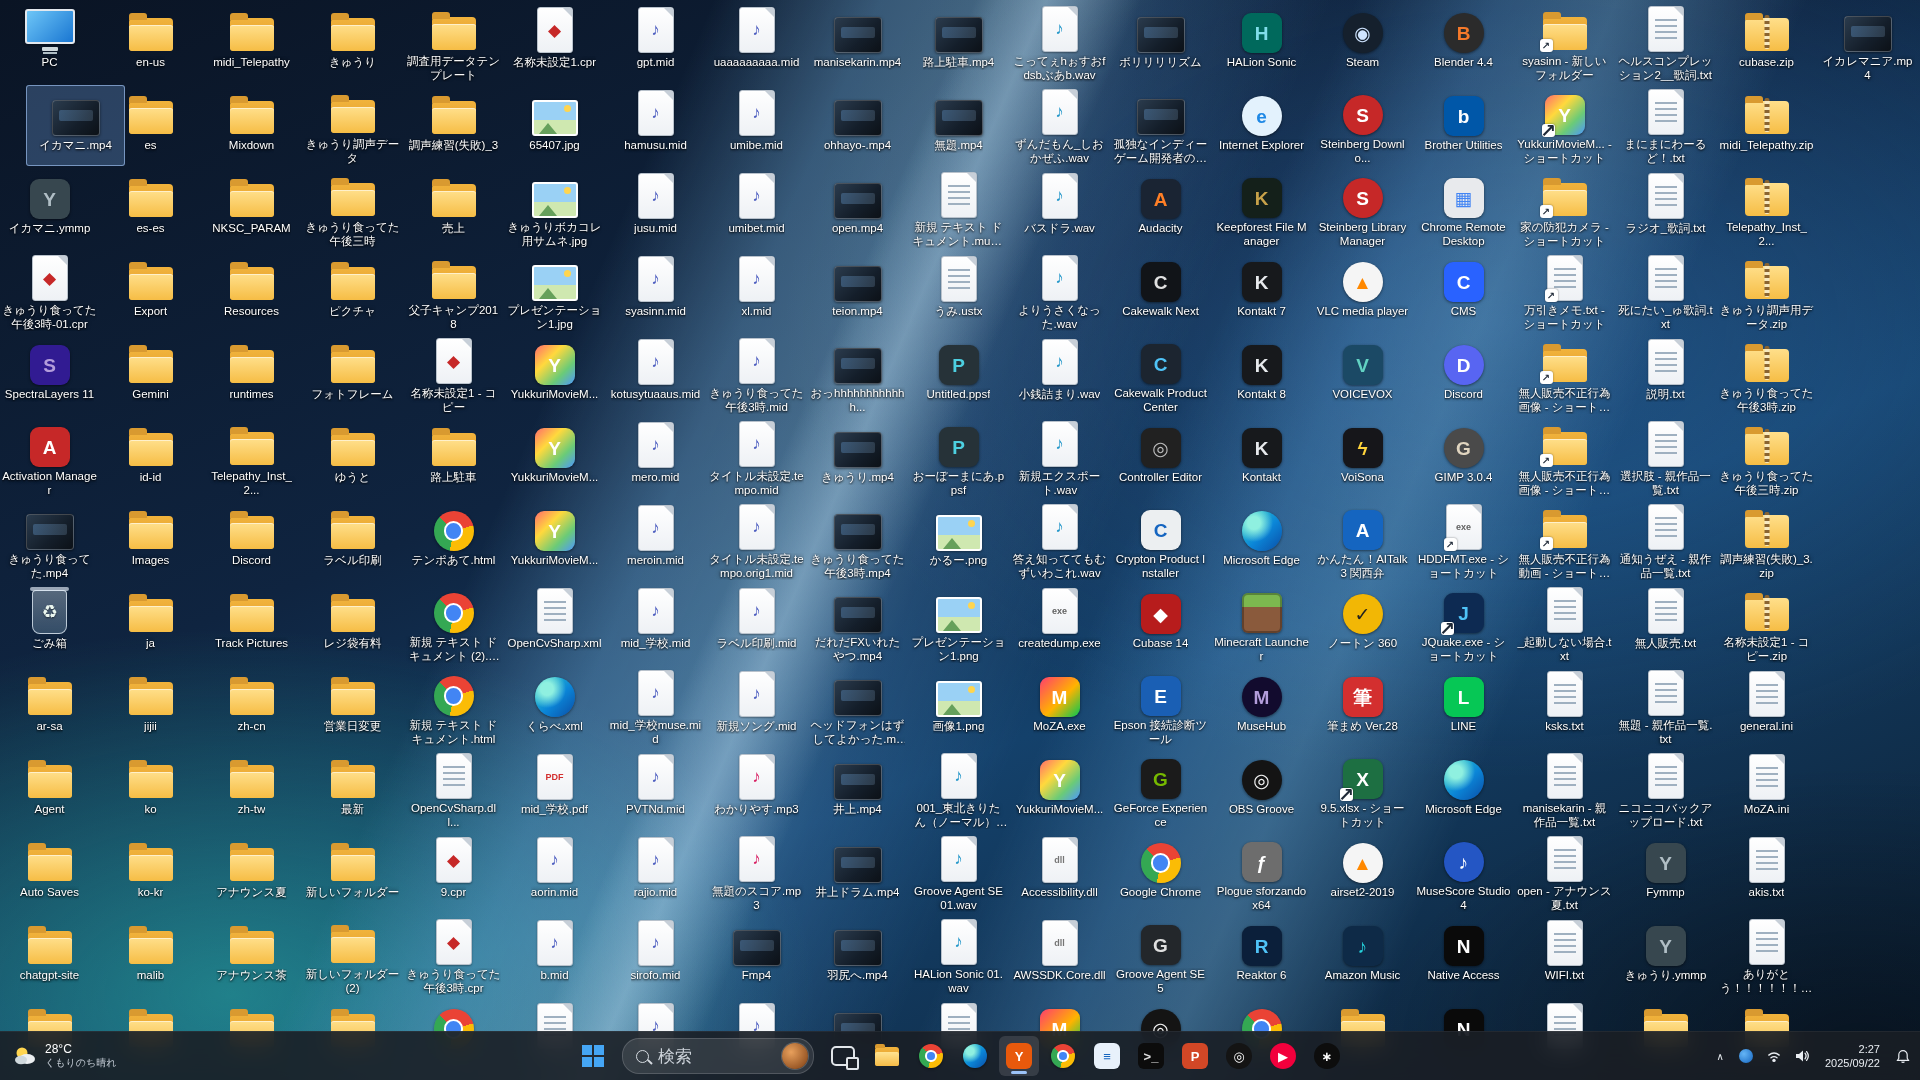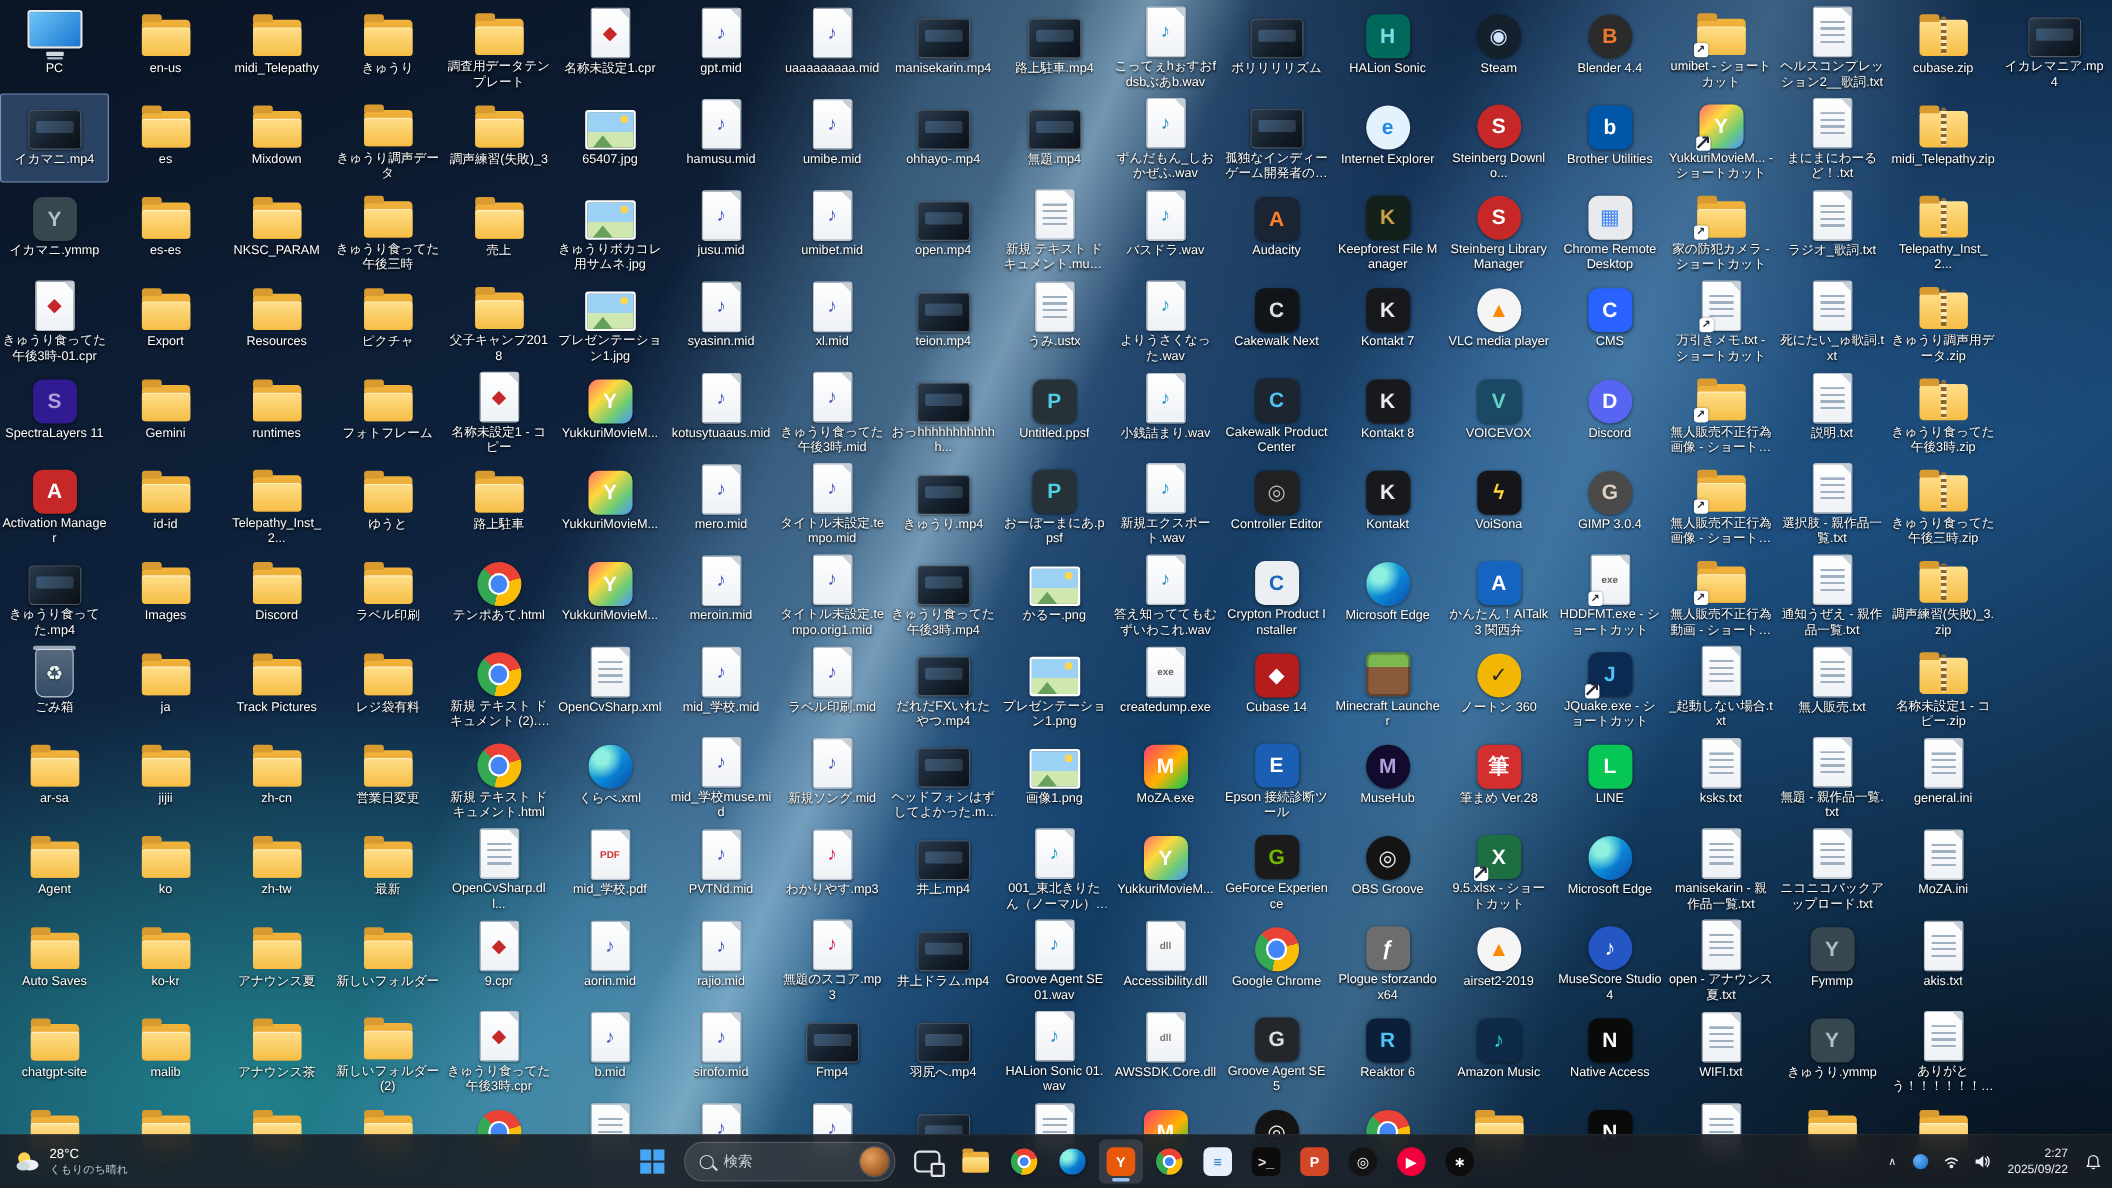--- a/index.html
+++ b/index.html
@@ -12,21 +12,21 @@
       linear-gradient(113deg, transparent 57%, rgba(110,180,235,0.28) 63%, rgba(140,205,245,0.32) 68%, transparent 76%),
       radial-gradient(900px 560px at 12% 92%, rgba(45,195,175,0.50), transparent 65%),
       radial-gradient(1100px 700px at 78% 30%, rgba(60,130,200,0.35), transparent 65%),
       linear-gradient(158deg, #0a1424 0%, #0f2440 38%, #14416b 62%, #0c1e30 100%);
   }
   .desktop{position:absolute;inset:0;}
   .desktop-grid{position:absolute;top:0;left:0;display:grid;grid-auto-flow:column;
     grid-template-rows:repeat(13,83px);grid-template-columns:repeat(19,101px);padding:2px 0 0 0;}
   .cell{width:99px;height:81px;display:flex;flex-direction:column;align-items:center;
     padding-top:3px;border:1px solid transparent;border-radius:3px;box-sizing:border-box;cursor:default;}
-  .cell.selected{background:var(--sel,rgba(130,180,245,.28));border-color:var(--selb,rgba(170,205,255,.6));}
+  .cell.selected{background:var(--sel,rgba(130,180,245,.28));border-color:var(--selb,rgba(170,205,255,.6));margin-left:26px;}
   .icw{height:47px;display:flex;align-items:flex-end;justify-content:center;position:relative;}
   .lbl{margin-top:3px;font-size:11.5px;line-height:1.2;color:#fff;text-align:center;
     text-shadow:0 1px 2px rgba(0,0,0,.95),0 0 4px rgba(0,0,0,.7);max-width:95px;
     display:-webkit-box;-webkit-line-clamp:2;-webkit-box-orient:vertical;overflow:hidden;word-break:break-all;}
   .ci{position:relative;}
   
   .ci-folder,.ci-zip{width:44px;height:33px;border-radius:4px;background:linear-gradient(180deg,#f1b33c,#e09a2c);position:relative;margin-bottom:2px;}
   .ci-folder::before,.ci-zip::before{content:"";position:absolute;top:-5px;left:0;width:18px;height:7px;border-radius:3px 3px 0 0;background:#d99a30;}
   .ci-folder::after{content:"";position:absolute;left:0;right:0;bottom:0;height:26px;border-radius:3px;
     background:linear-gradient(180deg,#ffdf8a,#f6bd45);box-shadow:inset 0 1px 0 rgba(255,255,255,.55);}
@@ -94,21 +94,21 @@
   .tb-btn{width:40px;height:40px;border-radius:6px;display:flex;align-items:center;justify-content:center;position:relative;}
   .tb-btn.active{background:rgba(255,255,255,.12);}
   .tb-btn.active::after{content:"";position:absolute;bottom:2px;left:50%;transform:translateX(-50%);
     width:16px;height:3px;border-radius:2px;background:#9cc3f7;}
   .tb-start{display:grid;grid-template-columns:10px 10px;gap:2px;}
   .tb-start i{width:10px;height:10px;background:var(--winblue,#45a6f5);display:block;}
   .tb-search{height:34px;min-width:172px;border-radius:17px;background:rgba(255,255,255,.10);
     border:1px solid rgba(255,255,255,.16);display:flex;align-items:center;gap:9px;padding:0 5px 0 13px;margin:0 4px;}
   .tb-search-glass{width:11px;height:11px;border:1.7px solid #d5dae0;border-radius:50%;position:relative;display:inline-block;}
   .tb-search-glass::after{content:"";position:absolute;width:6px;height:1.7px;background:#d5dae0;transform:rotate(45deg);right:-5px;bottom:-1px;}
-  .tb-search-text{font-size:13px;color:#cdd3da;flex:1;}
+  .tb-search-text{font-size:17px;color:#cdd3da;flex:1;}
   .tb-search-img{width:26px;height:26px;border-radius:50%;
     background:radial-gradient(circle at 35% 35%,#e8a05c,#9c5a28 70%,#6b3a14);box-shadow:0 0 0 1px rgba(255,255,255,.2);}
   .tb-apps{display:flex;align-items:center;gap:4px;}
   .tbi{display:flex;align-items:center;justify-content:center;}
   .tbi-app{width:26px;height:26px;border-radius:6px;}
   .tbi-app.round{border-radius:50%;}
   .tbi-app span{font-size:13px;font-weight:bold;line-height:1;}
   .tbi-taskview{width:20px;height:16px;border:2px solid #e2e6ea;border-radius:5px;position:relative;background:transparent;}
   .tbi-taskview::after{content:"";position:absolute;right:-6px;bottom:-6px;width:9px;height:9px;border:2px solid #e2e6ea;border-radius:2px;background:#1c2026;}
   .tbi-explorer{width:24px;height:19px;border-radius:3px;background:linear-gradient(180deg,#f1b33c,#e09a2c);position:relative;}
@@ -1500,21 +1500,21 @@
           </div>
         </div>
         <div class="lbl"></div>
       </div>
       <div class="cell" title="syasinn - ショートカット">
         <div class="icw">
           <div class="ci ci-folder">
             <span class="shortcut-badge">↗</span>
           </div>
         </div>
-        <div class="lbl">umibet - ショートカット</div>
+        <div class="lbl">syasinn - 新しいフォルダー</div>
       </div>
       <div class="cell" title="YukkuriMovieM... - ショートカット">
         <div class="icw">
           <div class="ci ci-app" style="background: linear-gradient(135deg, rgb(255, 107, 107) 0%, rgb(255, 217, 61) 35%, rgb(107, 203, 119) 70%, rgb(77, 150, 255) 100%);">
             <span style="color: rgb(255, 255, 255);">Y</span>
             <span class="shortcut-badge">↗</span>
           </div>
         </div>
         <div class="lbl">YukkuriMovieM... - ショートカット</div>
       </div>

